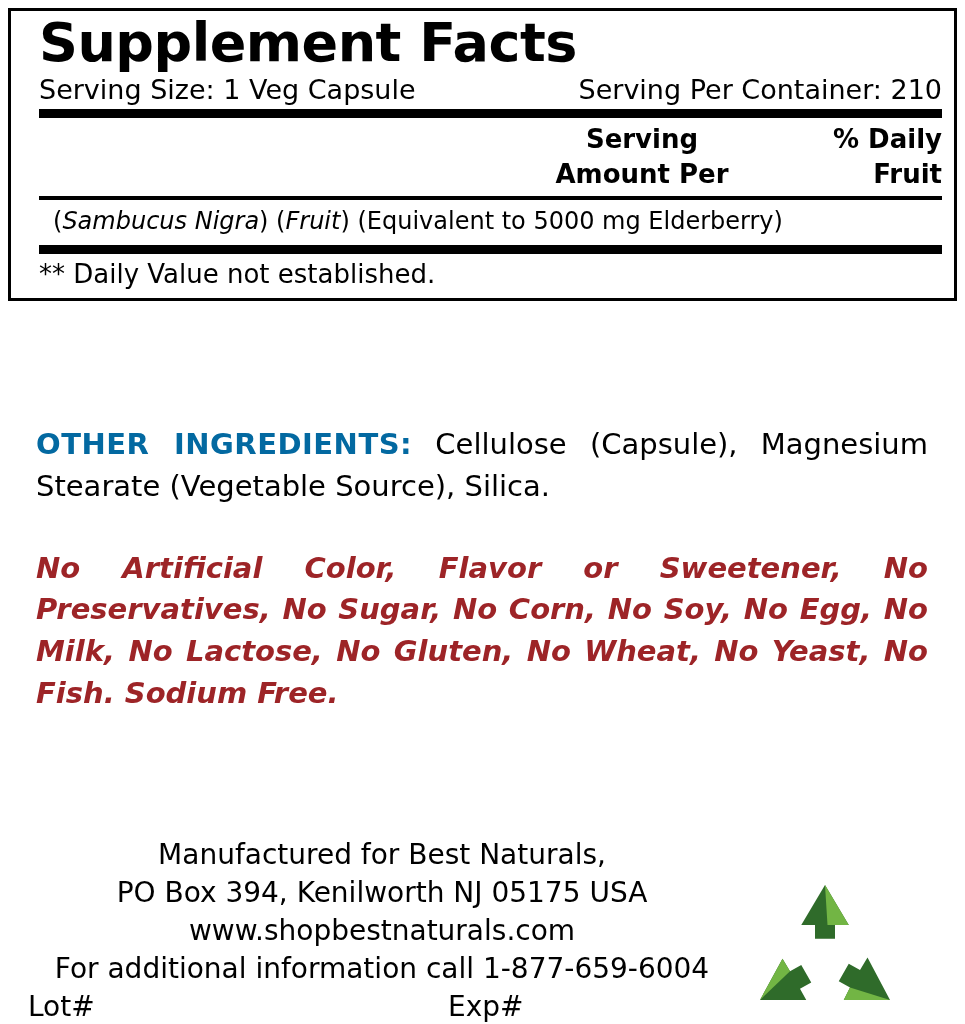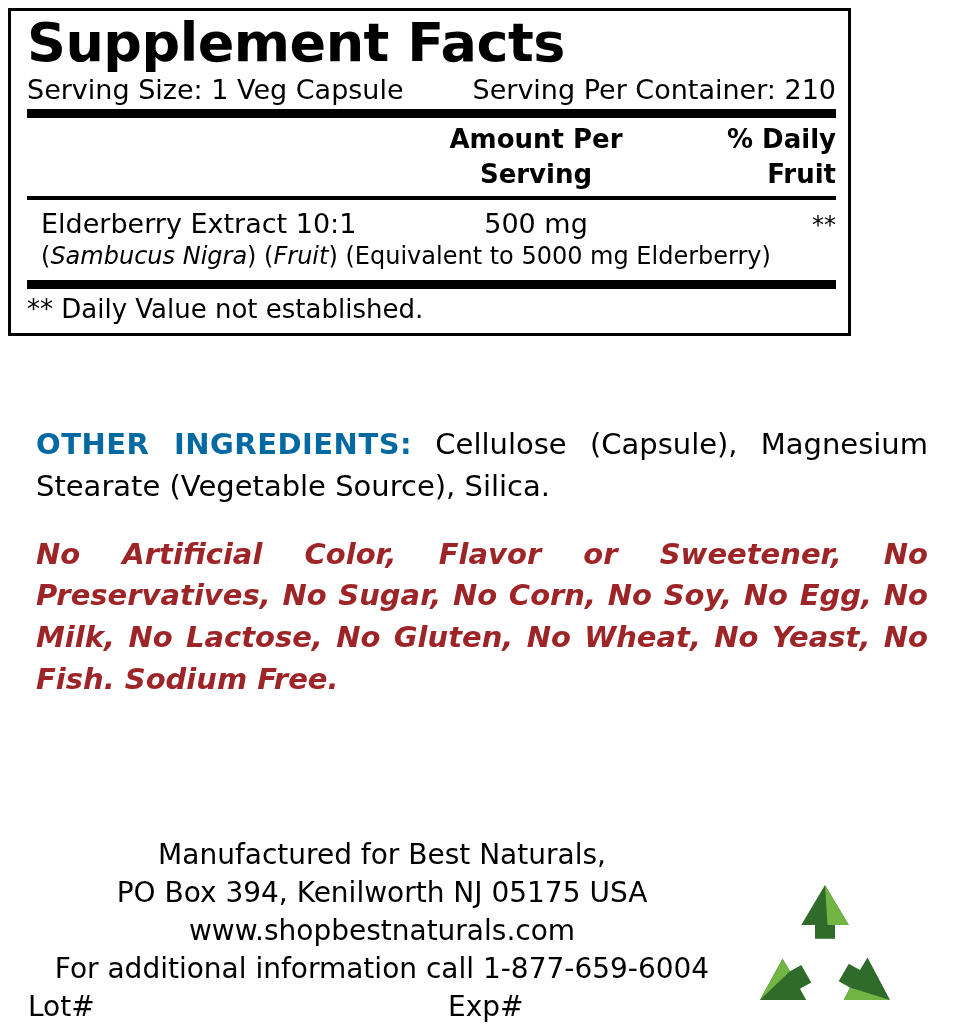--- a/index.html
+++ b/index.html
@@ -14,25 +14,25 @@
     color: #000000;
     position: relative;
     overflow: hidden;
   }
 
   
   .panel {
     position: absolute;
     left: 8px;
     top: 8px;
-    width: 843px;
+    width: 949px;
     box-sizing: border-box;
     border: 3px solid #000;
     background: #fff;
-    padding: 4px 12px 6px 16px;
+    padding: 4px 12px 6px 28px;
   }
   .sf-title {
     font-size: 54px;
     font-weight: 700;
     line-height: 1.05;
     letter-spacing: -0.5px;
     margin: 0 0 2px 0;
     font-family: "DejaVu Sans", "Liberation Sans", sans-serif;
   }
   .serving-row {
@@ -115,21 +115,21 @@
     font-weight: 700;
     letter-spacing: 0.5px;
   }
   .claims {
     color: #9d2427;
     font-style: italic;
     font-weight: 700;
     font-size: 29px;
     line-height: 1.44;
     text-align: justify;
-    margin: 26px 0 0 0;
+    margin: 40px 0 0 0;
   }
 
   
   .footer {
     position: absolute;
     left: 12px;
     top: 836px;
     width: 740px;
     text-align: center;
     font-size: 28px;
@@ -161,37 +161,32 @@
 
   <div class="serving-row">
     <span>Serving Size: 1 Veg Capsule</span>
     <span>Serving Per Container: 210</span>
   </div>
 
   <div class="rule-thick"></div>
 
   <div class="amount-head">
     <div class="col-amt">
+      <div>Serving</div>
       <div>Amount Per</div>
-      <div>Serving</div>
     </div>
     <div class="col-dv">
       <div>% Daily</div>
       <div>Fruit</div>
     </div>
   </div>
 
   <div class="rule-thin"></div>
 
   <div class="ing-block">
-    <div class="ing-line1">
-      <span class="ing-name">Elderberry Extract 10:1</span>
-      <span class="ing-amt">500 mg</span>
-      <span class="ing-dv">**</span>
-    </div>
     <div class="ing-line2"><span>(</span><i>Sambucus Nigra</i><span>) (</span><i>Fruit</i><span>) (Equivalent to 5000 mg Elderberry)</span></div>
   </div>
 
   <div class="rule-thick"></div>
 
   <div class="footnote">** Daily Value not established.</div>
 </div>
 
 <div class="body-copy">
   <p class="para"><span class="label-red">OTHER  INGREDIENTS:</span><span> Cellulose  (Capsule),  Magnesium Stearate (Vegetable Source), Silica.</span></p>

